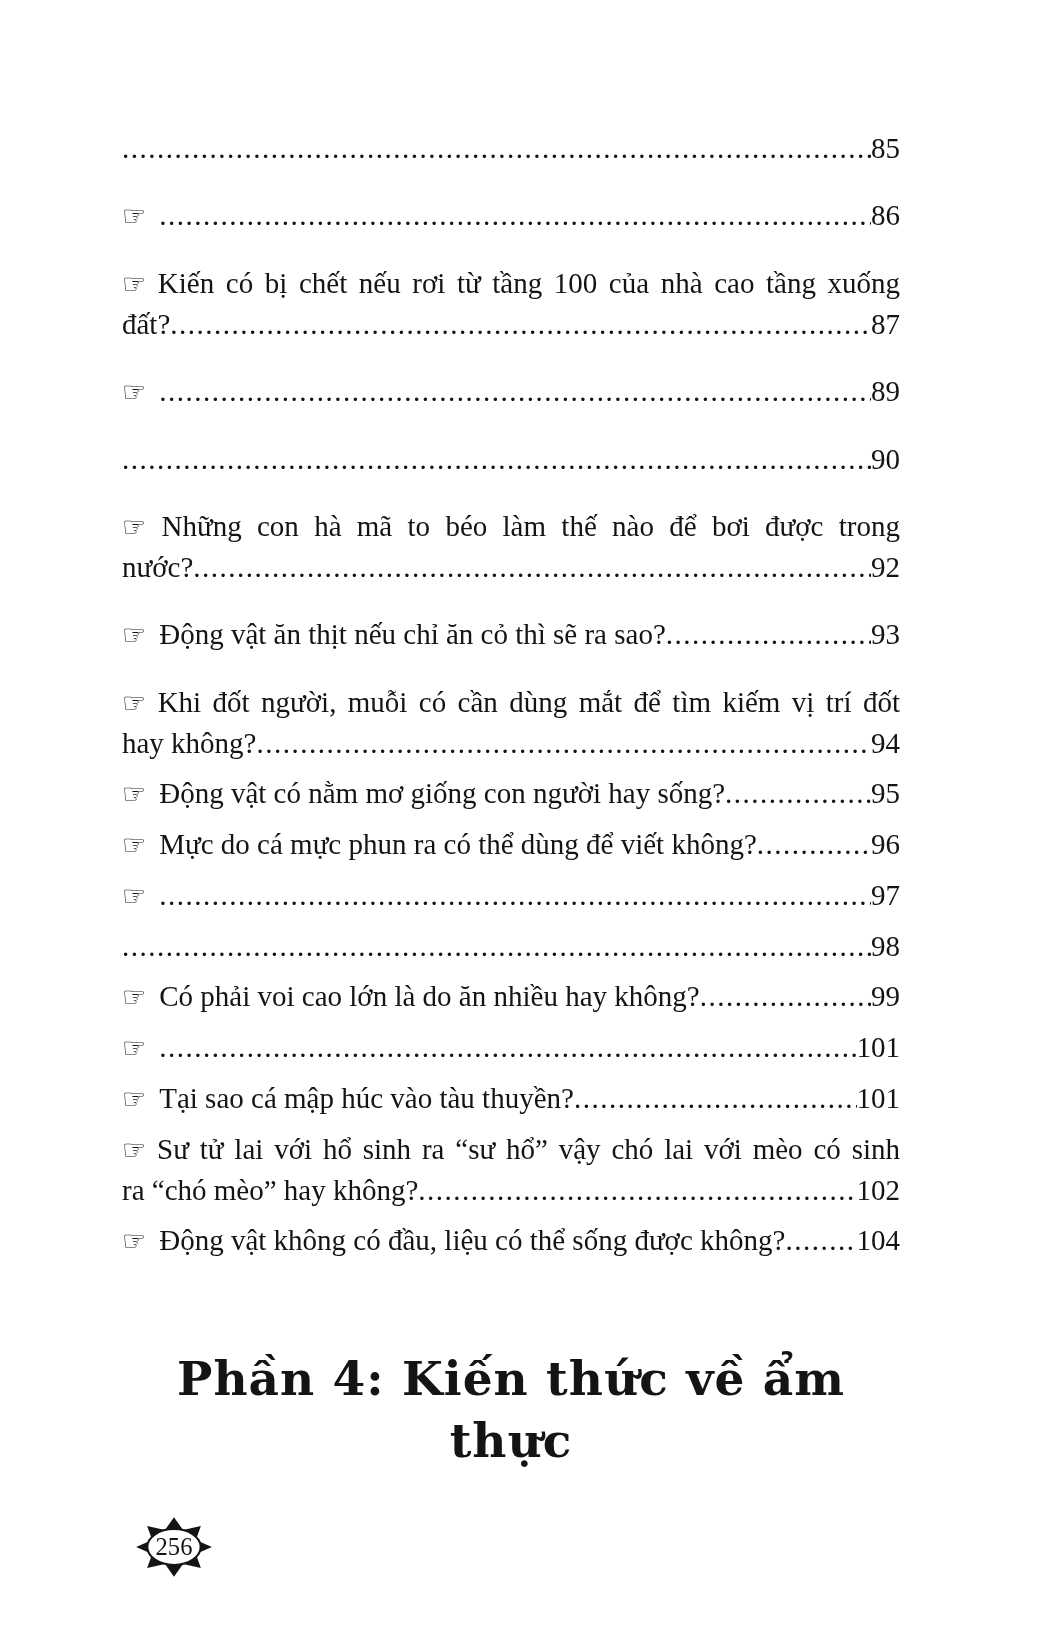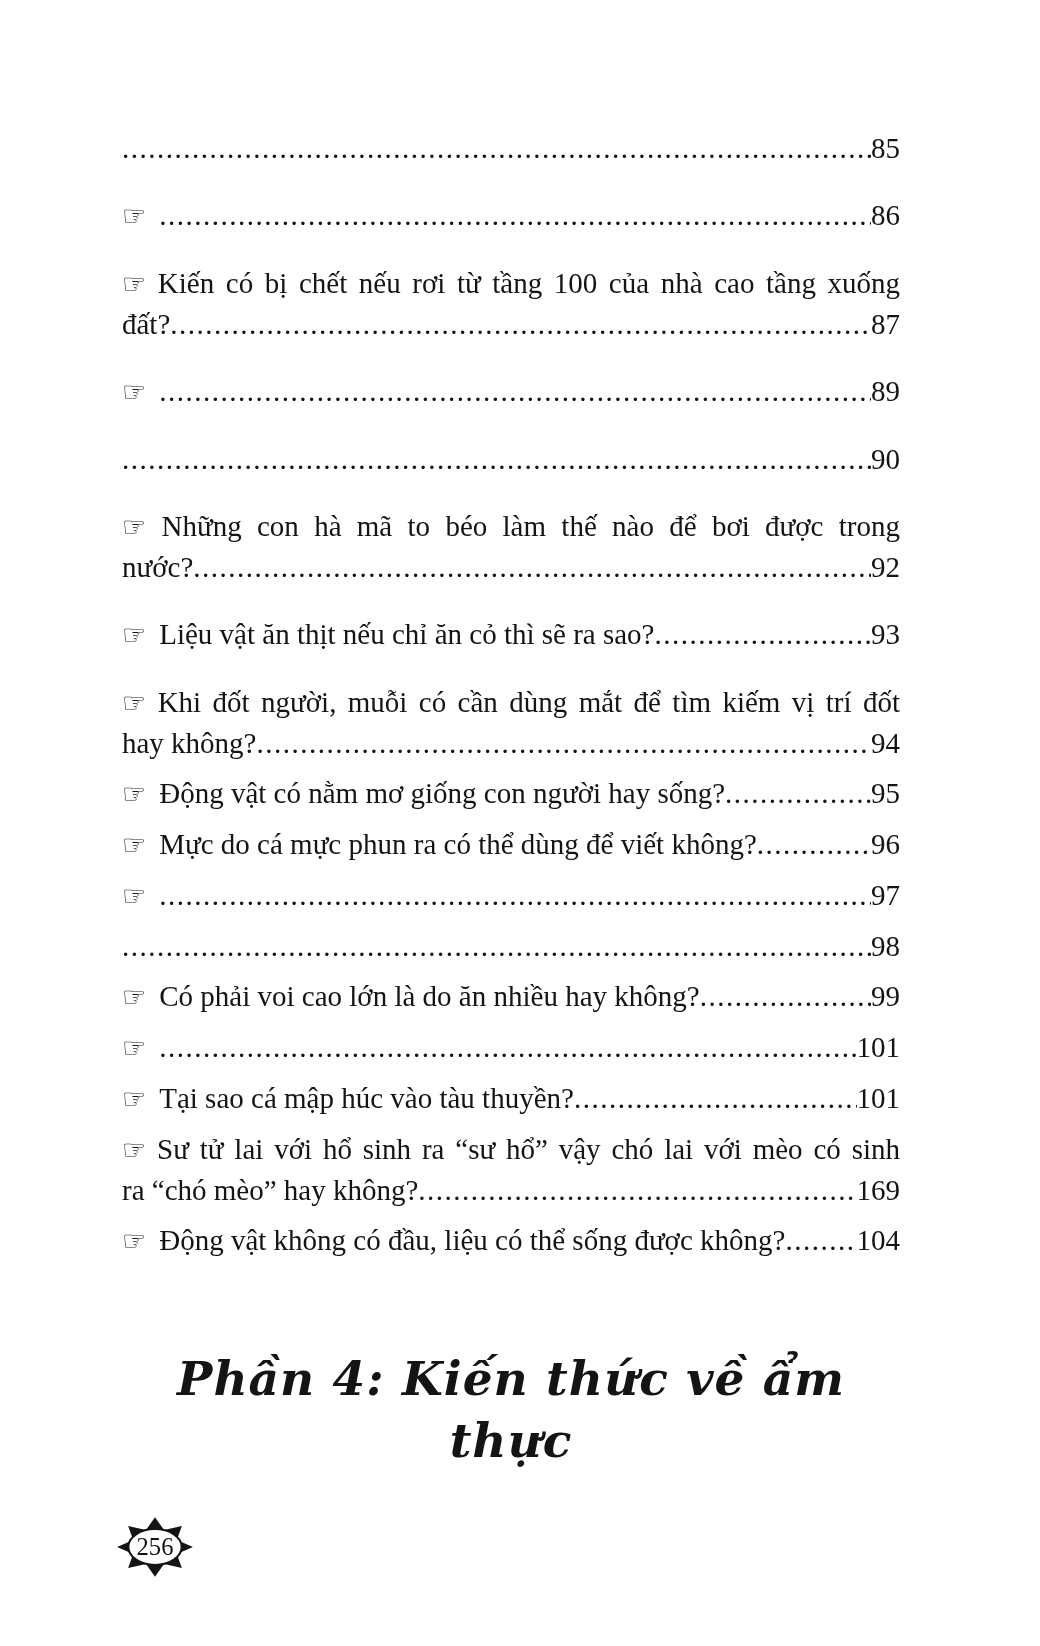--- a/index.html
+++ b/index.html
@@ -49,29 +49,28 @@
     letter-spacing: 1.5px;
   }
   .pagenum { flex: 0 0 auto; }
   .section-header {
     position: absolute;
     left: 122px;
     top: 1348px;
     width: 778px;
     text-align: center;
     font-family: "DejaVu Serif", serif;
-    font-style: italic;
     font-weight: 700;
     font-size: 47px;
     line-height: 62px;
     letter-spacing: 1px;
   }
   .badge {
     position: absolute;
-    left: 114px;
+    left: 133px;
     top: 1514px;
     width: 82px;
     height: 66px;
   }
   .badge svg { display: block; }
   .badge text {
     font-family: "Liberation Serif", "DejaVu Serif", serif;
     font-size: 24px;
   }
 </style>
@@ -120,21 +119,21 @@
         <div class="line full"><span class="marker">☞</span> <span class="text">Những con hà mã to béo làm thế nào để bơi được trong</span></div>
         <div class="line row">
           <span class="text">nước?</span>
           <span class="dots">........................................................................................................................................................................</span>
           <span class="pagenum">92</span>
         </div>
       </div>
       <div class="toc-entry">
         <div class="line row">
           <span class="marker">☞</span>
-          <span class="text">Liệu vật ăn thịt nếu chỉ ăn cỏ thì sẽ ra sao?</span>
+          <span class="text">Động vật ăn thịt nếu chỉ ăn cỏ thì sẽ ra sao?</span>
           <span class="dots">........................................................................................................................................................................</span>
           <span class="pagenum">93</span>
         </div>
       </div>
       <div class="toc-entry">
         <div class="line full"><span class="marker">☞</span> <span class="text">Khi đốt người, muỗi có cần dùng mắt để tìm kiếm vị trí đốt</span></div>
         <div class="line row">
           <span class="text">hay không?</span>
           <span class="dots">........................................................................................................................................................................</span>
           <span class="pagenum">94</span>
@@ -191,21 +190,21 @@
           <span class="text">Tại sao cá mập húc vào tàu thuyền?</span>
           <span class="dots">........................................................................................................................................................................</span>
           <span class="pagenum">101</span>
         </div>
       </div>
       <div class="toc-entry">
         <div class="line full"><span class="marker">☞</span> <span class="text">Sư tử lai với hổ sinh ra “sư hổ” vậy chó lai với mèo có sinh</span></div>
         <div class="line row">
           <span class="text">ra “chó mèo” hay không?</span>
           <span class="dots">........................................................................................................................................................................</span>
-          <span class="pagenum">169</span>
+          <span class="pagenum">102</span>
         </div>
       </div>
       <div class="toc-entry">
         <div class="line row">
           <span class="marker">☞</span>
           <span class="text">Động vật không có đầu, liệu có thể sống được không?</span>
           <span class="dots">........................................................................................................................................................................</span>
           <span class="pagenum">104</span>
         </div>
       </div>

